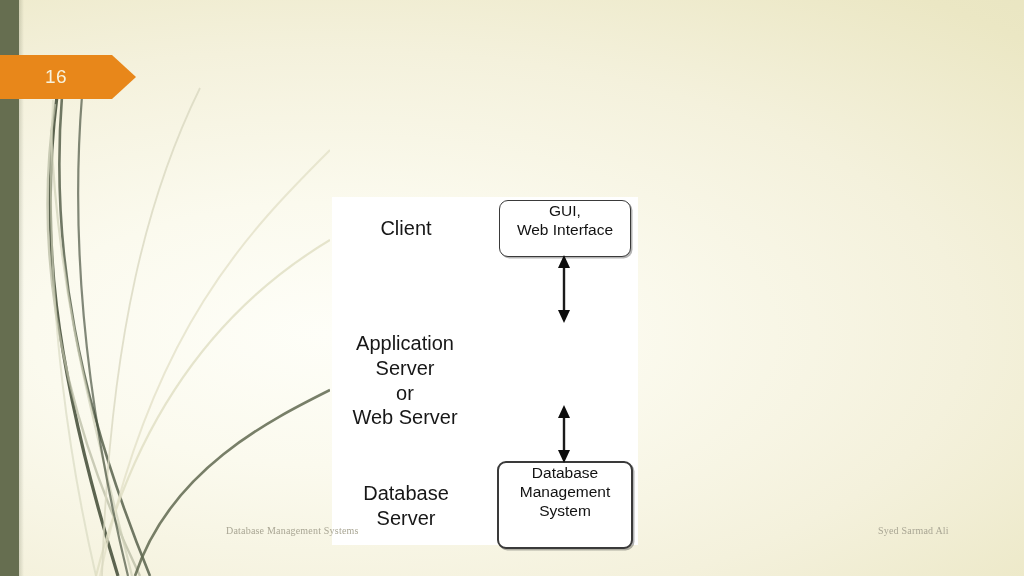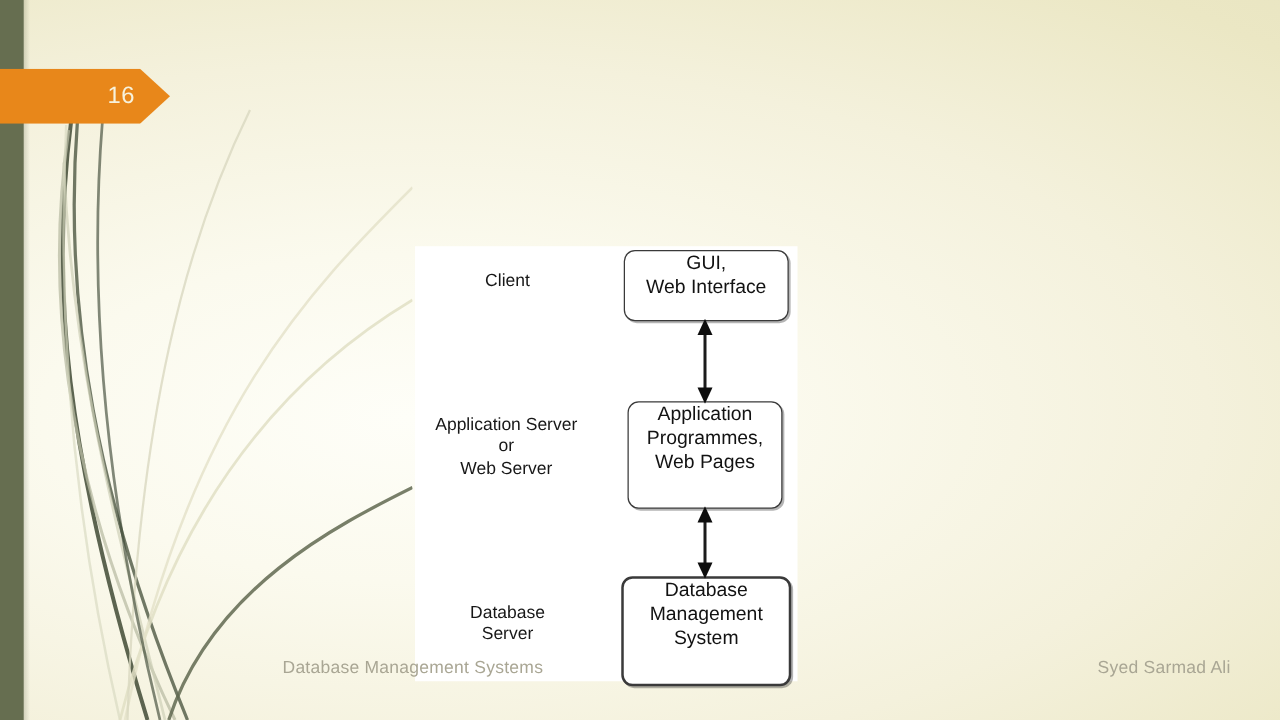--- a/index.html
+++ b/index.html
@@ -27,56 +27,55 @@
   
   .banner{
     position:absolute;left:0;top:55px;width:136px;height:44px;
   }
   .banner svg{display:block;}
   .banner-num{
     position:absolute;left:0;top:55px;width:112px;height:44px;
     display:flex;align-items:center;justify-content:center;
     color:#F7F2DC;font-size:19px;letter-spacing:.5px;
     font-family:"Liberation Sans", sans-serif;
-    padding-left:41px;
   }
   
   .title{
     position:absolute;left:224px;top:50px;width:660px;
     font-size:35px;line-height:1.30;color:#2B2B2B;
     font-family:"Liberation Sans", sans-serif;
     font-weight:400;letter-spacing:-.3px;
   }
   
   .diagram{
     position:absolute;left:332px;top:197px;width:306px;height:348px;
     background:#FFFFFF;
   }
   .dlabel{
     position:absolute;text-align:center;color:#171717;
-    font-size:14px;line-height:1.24;font-family:"Liberation Sans", sans-serif;
+    font-size:20px;line-height:1.24;font-family:"Liberation Sans", sans-serif;
   }
   .lbl-client{left:336px;top:216px;width:140px;}
   .lbl-appsrv{left:324px;top:331px;width:162px;text-align:center;}
   .lbl-dbsrv{left:336px;top:481px;width:140px;}
   .dbox{
     position:absolute;background:#FFFFFF;border:1.6px solid #3A3A3A;
     border-radius:9px;display:flex;align-items:flex-start;justify-content:center;
     text-align:center;color:#121212;font-size:15.5px;line-height:1.23;
     font-family:"Liberation Sans", sans-serif;
     box-shadow:1.5px 1.5px 0 rgba(40,40,40,.35);
   }
   .box-gui{left:499px;top:200px;width:130px;height:55px;}
   .box-app{left:502px;top:321px;width:122px;height:84px;}
   .box-dbms{left:497px;top:461px;width:132px;height:84px;border-width:2.2px;}
   .arrow{position:absolute;}
   
   .footer{
-    position:absolute;color:#A9A694;font-size:14px;
-    font-family:Liberation Sans, sans-serif;letter-spacing:.2px;
+    position:absolute;color:#A9A694;font-size:10px;
+    font-family:Liberation Serif, serif;letter-spacing:.2px;
   }
   .footer-left{left:226px;top:525px;}
   .footer-right{left:878px;top:525px;}
 </style>
 </head>
 <body>
 
 <div id="slide">
 
   <div class="left-band"></div>
@@ -105,23 +104,20 @@
 
   <div class="diagram"></div>
 
   <div class="dlabel lbl-client">Client</div>
   <div class="dlabel lbl-appsrv">Application Server<br>or<br>Web Server</div>
   <div class="dlabel lbl-dbsrv">Database<br>Server</div>
 
   <div class="dbox box-gui">
       <span>GUI,<br>Web Interface</span>
     </div>
-  <div class="dbox box-app">
-      <span>Application<br>Programmes,<br>Web Pages</span>
-    </div>
   <div class="dbox box-dbms">
       <span>Database<br>Management<br>System</span>
     </div>
 
   <svg class="arrow" style="left:553px;top:255px;" width="22" height="68" viewBox="0 0 22 68">
     <line x1="11" y1="8" x2="11" y2="60" stroke="#1B1B1B" stroke-width="2.4"></line>
     <polygon points="11,0 17,13 5,13" fill="#0D0D0D"></polygon>
     <polygon points="11,68 17,55 5,55" fill="#0D0D0D"></polygon>
   </svg>
   <svg class="arrow" style="left:553px;top:405px;" width="22" height="58" viewBox="0 0 22 58">

